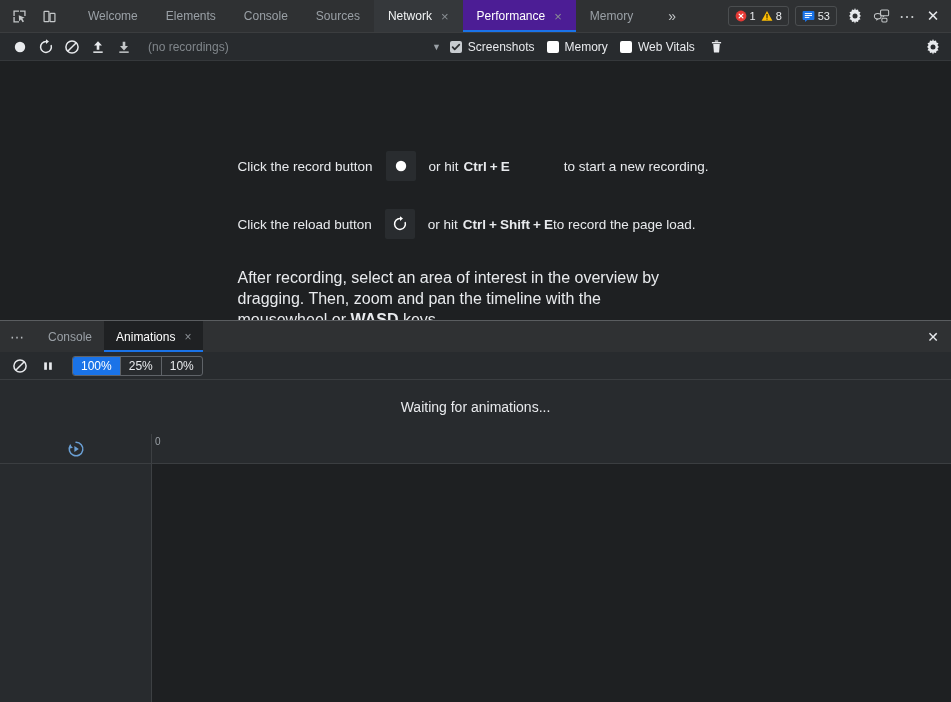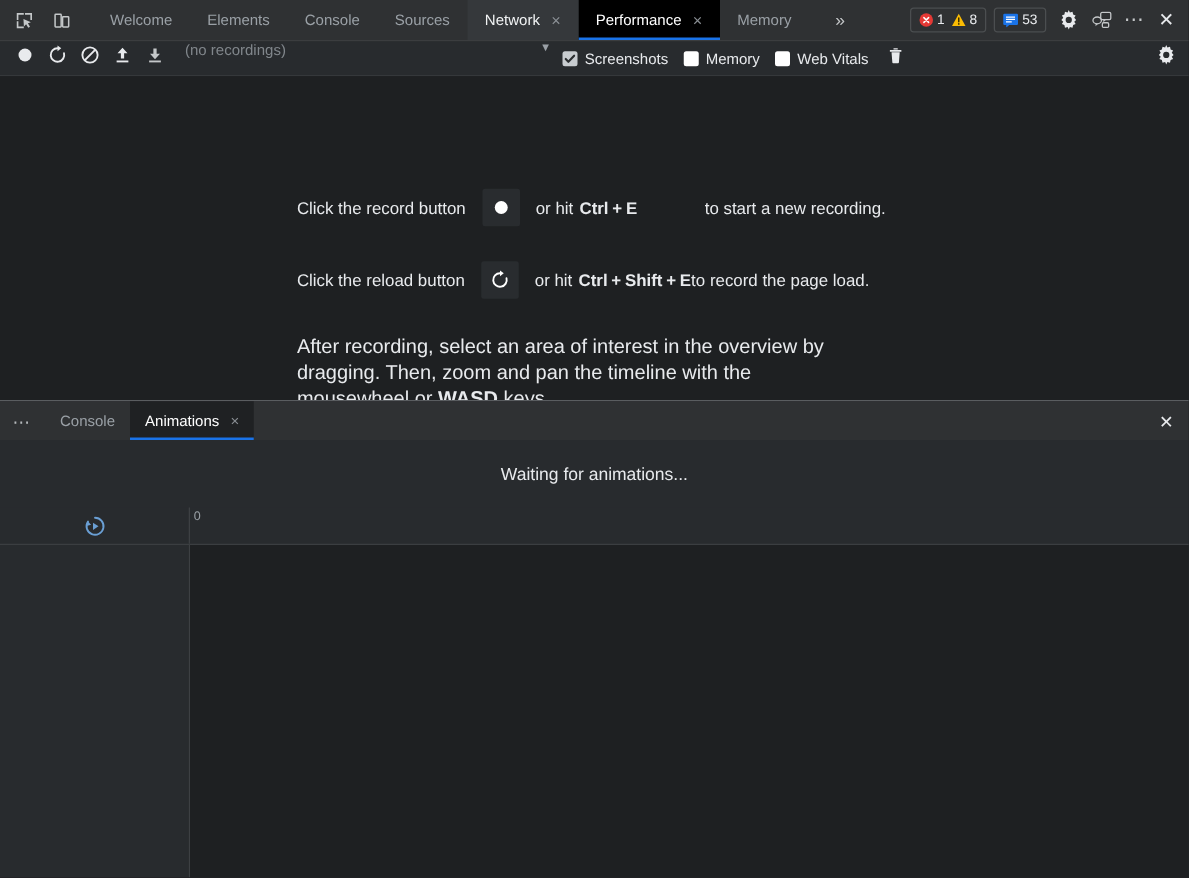--- a/index.html
+++ b/index.html
@@ -30,21 +30,21 @@
   }
   .tabs { display: flex; align-items: stretch; margin-left: 8px; }
   .tab {
     display: flex; align-items: center;
     padding: 0 14px;
     font-size: 12px; color: #9aa0a6;
     cursor: pointer; position: relative;
     white-space: nowrap;
   }
   .tab.hovered { background: #35383b; color: #f1f3f4; }
-  .tab.active { background: #000000; color: #ffffff; }
+  .tab.active { background: #4c1d95; color: #ffffff; }
   .tab.active::after {
     content: ""; position: absolute; left: 0; right: 0; bottom: 0;
     height: 2px; background: #1a73e8;
   }
   .tab-close {
     margin-left: 9px; font-size: 13px; line-height: 1;
     color: #8a8f94; cursor: pointer;
   }
   .tb-more {
     display: flex; align-items: center; justify-content: center;
@@ -61,21 +61,21 @@
     height: 20px; padding: 0 6px; gap: 5px; cursor: pointer;
     margin-right: 4px;
   }
   .issue-item { display: flex; align-items: center; gap: 3px; font-size: 11px; color: #e8eaed; }
   .tb-right .tb-iconbtn { width: 24px; height: 24px; }
 
   
   .perfbar {
     height: 28px; flex: 0 0 28px;
     background: #282b2e;
-    display: flex; 
+    display: flex; align-items: center;
     border-bottom: 1px solid #35383b;
     padding: 0 6px 0 8px;
     gap: 2px;
   }
   .pb-btn {
     width: 24px; height: 22px;
     display: flex; align-items: center; justify-content: center;
     border-radius: 2px; cursor: pointer;
   }
   .pb-label {
@@ -437,20 +437,39 @@
       <div class="dtab">
         <span>Console</span>
       </div>
       <div class="dtab active">
         <span>Animations</span>
         <span class="dtab-close">×</span>
       </div>
       <div class="drawer-close" style="font-size:14px;">✕</div>
     </div>
 
+    <div class="anim-toolbar">
+      <div class="at-btn">
+        <svg width="16" height="16" viewBox="0 0 16 16">
+          <circle cx="8" cy="8" r="6.1" fill="none" stroke="#e8eaed" stroke-width="1.5"></circle>
+          <path d="M3.7 12.3L12.3 3.7" stroke="#e8eaed" stroke-width="1.5"></path>
+        </svg>
+      </div>
+      <div class="at-btn">
+        <svg width="14" height="14" viewBox="0 0 14 14">
+          <rect x="3.2" y="3.4" width="2.7" height="7.4" fill="#e8eaed"></rect>
+          <rect x="8.1" y="3.4" width="2.7" height="7.4" fill="#e8eaed"></rect>
+        </svg>
+      </div>
+      <div class="rate-group">
+        <div class="rate-btn active">100%</div>
+        <div class="rate-btn">25%</div>
+        <div class="rate-btn">10%</div>
+      </div>
+    </div>
 
     <div class="anim-empty">Waiting for animations...</div>
 
     <div class="anim-timeline">
       <div class="tl-controls">
         <div style="cursor:pointer;display:flex;">
           <svg width="20" height="20" viewBox="0 0 20 20">
             <path d="M10 3.2a6.8 6.8 0 1 1-5.6 3" fill="none" stroke="#6a9fd4" stroke-width="1.5" stroke-linecap="round"></path>
             <path d="M4.4 6.2l-1.2 3.6 3.7-1z" fill="#6a9fd4"></path>
             <path d="M8.4 7.1l4.4 2.9-4.4 2.9z" fill="#6a9fd4"></path>

